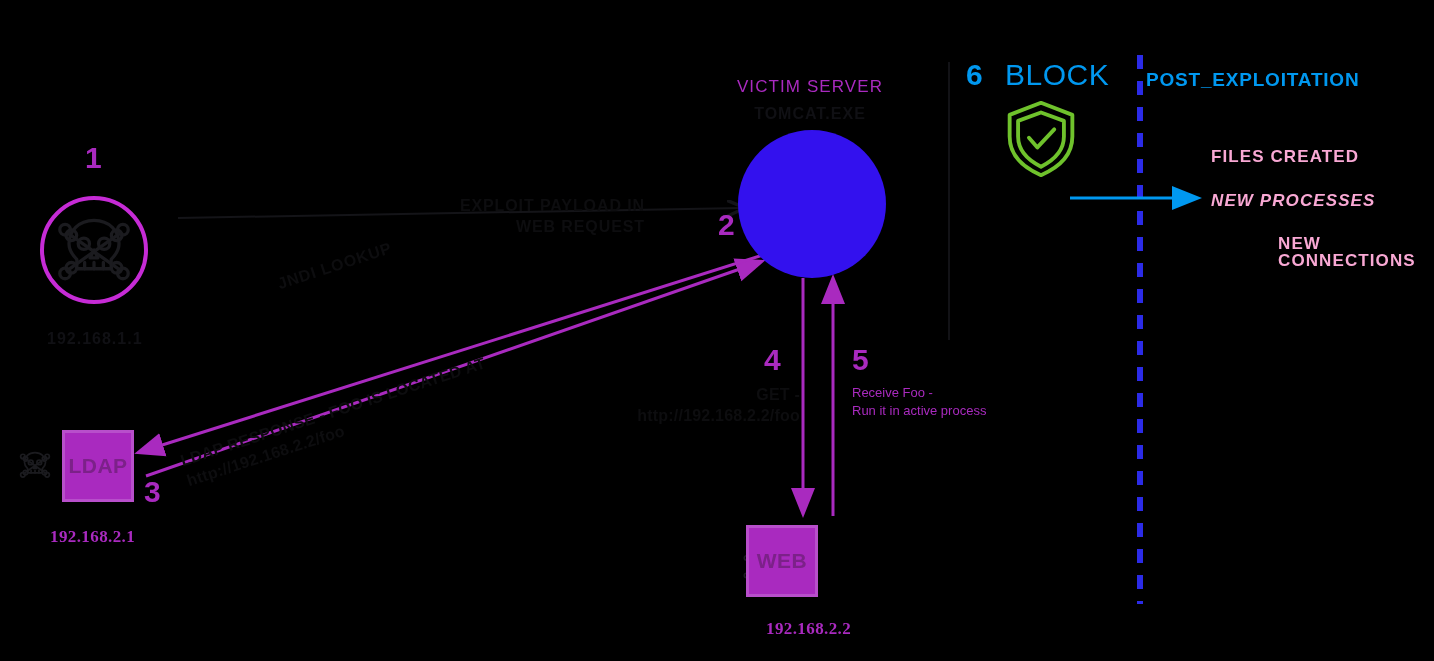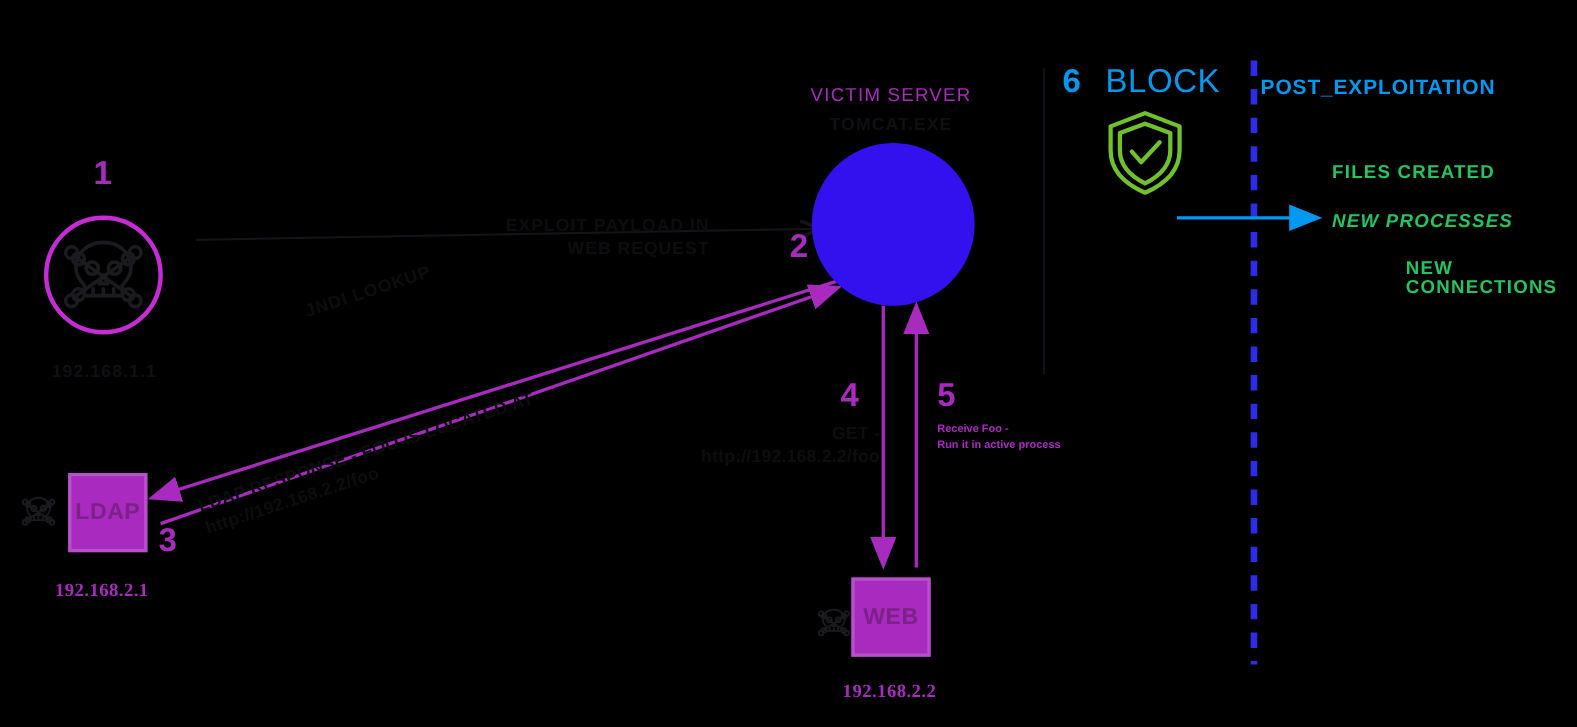--- a/index.html
+++ b/index.html
@@ -38,27 +38,27 @@
   .ip-label {
     color: #A92ABF;
     font-size: 17px;
     font-weight: 700;
     letter-spacing: 0.4px;
     line-height: 1;
     font-family: Liberation Serif, serif;
   }
   .note-magenta {
     color: #A92ABF;
-    font-size: 10px;
-    font-weight: 700;
+    font-size: 13px;
+    font-weight: 400;
     line-height: 1.35;
     white-space: pre-line;
   }
   .cap-blue {
-    color: #22c55e;
+    color: #f9a8d4;
     font-size: 17px;
     font-weight: 700;
     letter-spacing: 1.1px;
     line-height: 1;
     text-transform: uppercase;
   }
   .block-word {
     color: #0098F0;
     font-size: 30px;
     font-weight: 400;
@@ -271,21 +271,21 @@
       <circle cx="50.5" cy="47" r="3.4"></circle>
       <circle cx="46.5" cy="43.4" r="3.4"></circle>
       <path d="M32 13 C22 13 16 20 16 28 C16 33 19 36 21 38 L21 44 L43 44 L43 38 C45 36 48 33 48 28 C48 20 42 13 32 13 Z"></path>
       <circle cx="25.5" cy="28" r="3.6"></circle>
       <circle cx="38.5" cy="28" r="3.6"></circle>
       <path d="M32 32 L29.5 37 L34.5 37 Z"></path>
       <path d="M26 44 L26 40 M32 44 L32 40 M38 44 L38 40"></path>
     </g>
   </svg>
 
-  <div class="abs host-box" style="left:774px;top:525px;">
+  <div class="abs host-box" style="left:746px;top:525px;">
     <span class="host-box-label">WEB</span>
   </div>
 
   <div class="abs ip-label" style="left:766px;top:620px;">192.168.2.2</div>
 
   <div class="abs" style="left:966px;top:60px;">
     <span class="step-num blue">6</span>
   </div>
 
   <div class="abs block-word" style="left:1005px;top:60px;">BLOCK</div>

